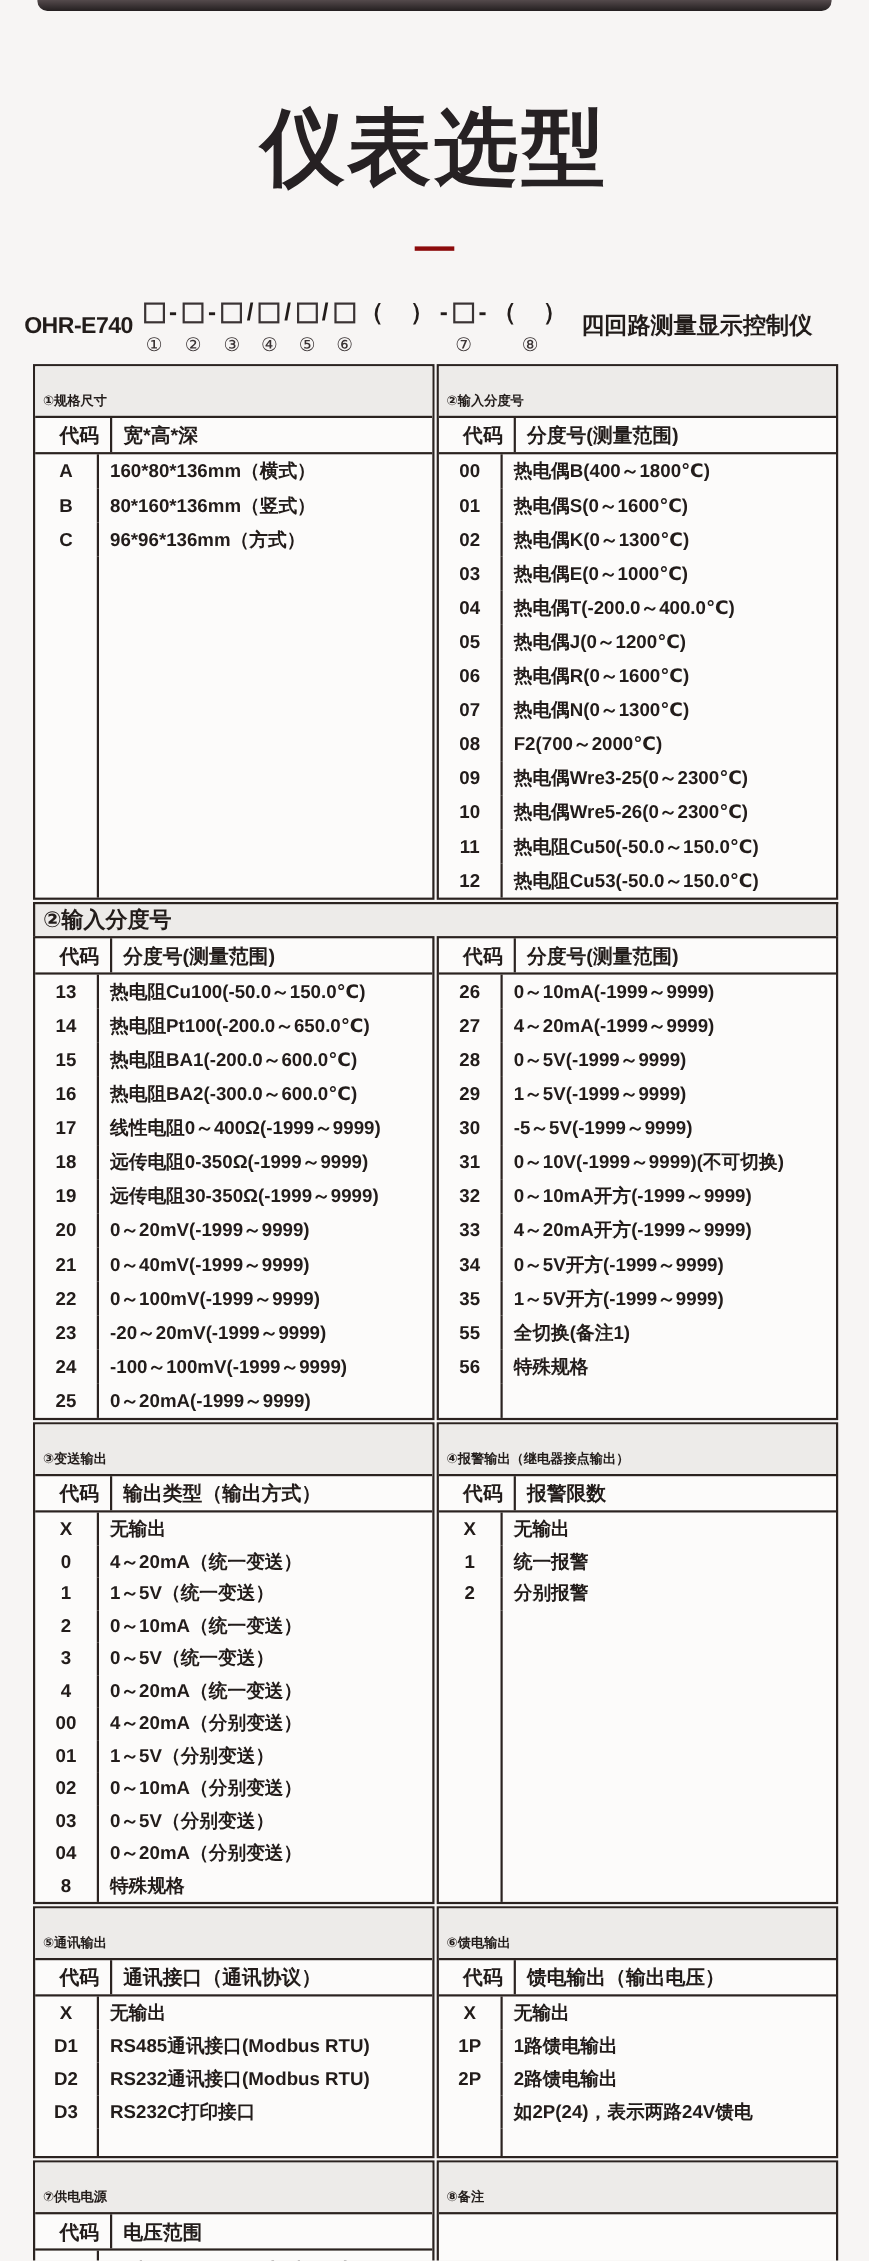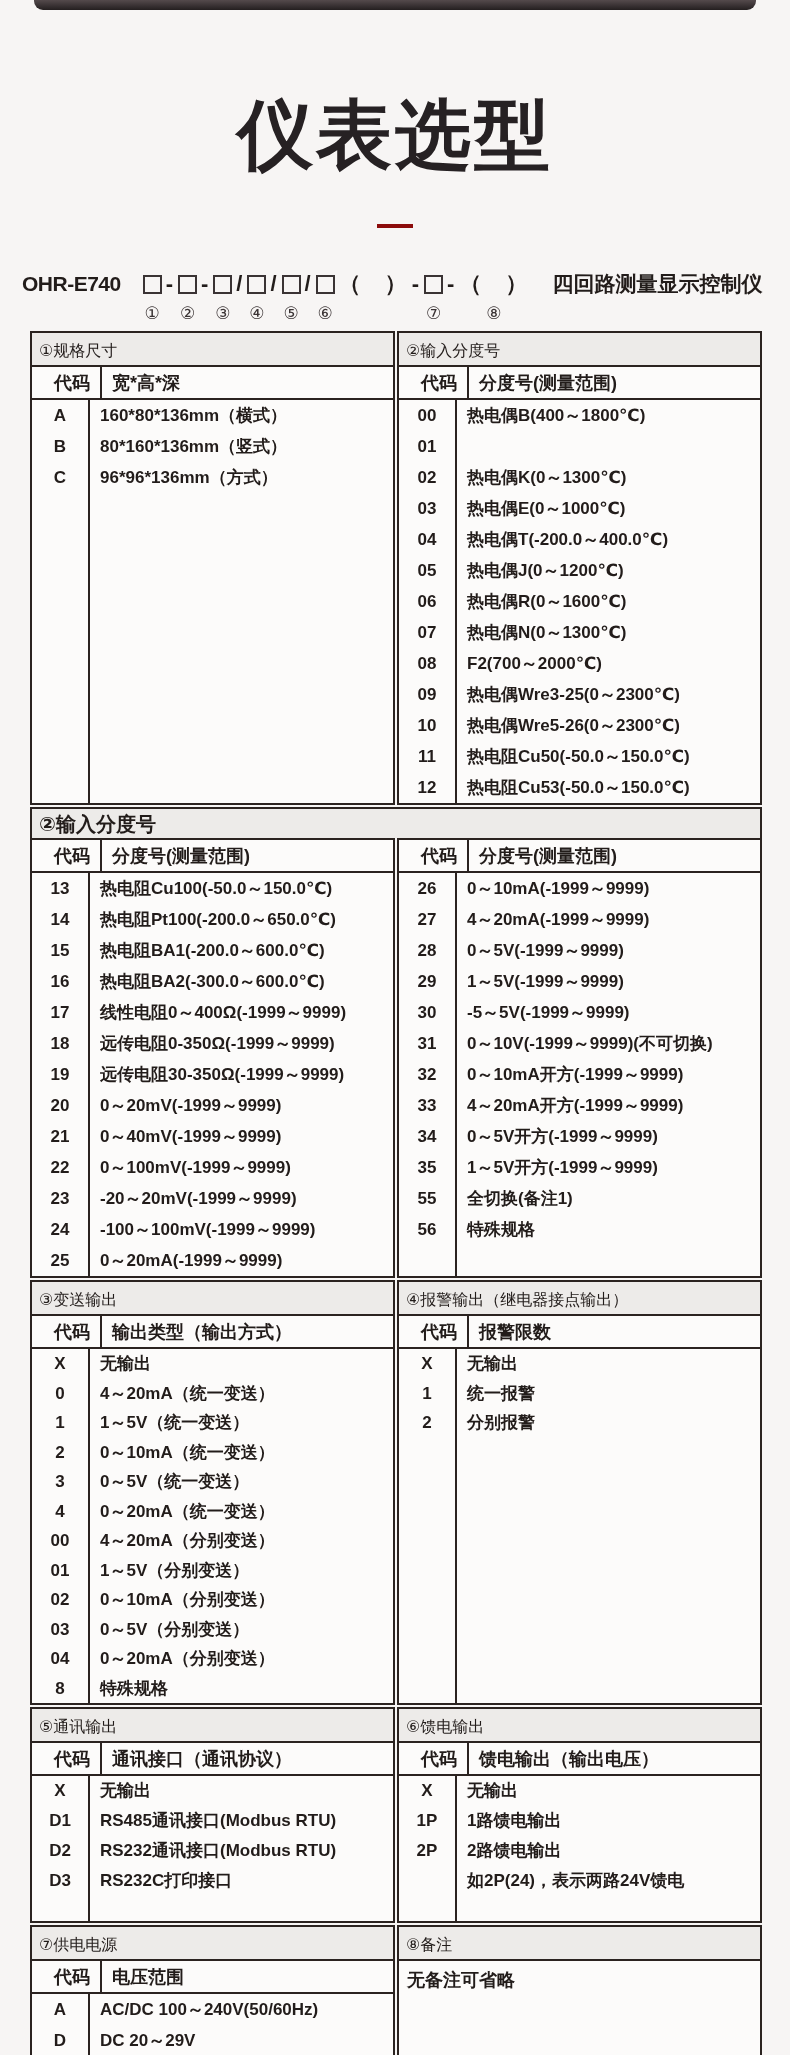--- a/index.html
+++ b/index.html
@@ -25,25 +25,24 @@
     text-align:center;
     font-size:76px;line-height:78px;
     font-weight:bold;letter-spacing:3px;
     color:#262123;
   }
   .red-divider{
     width:36px;height:4px;background:#8c0b0b;
     margin:50px auto 44px auto;
   }
   .model-line{
-    display:flex;align-items:flex-start;
+    display:flex;align-items:center;
     margin-left:22px;
     font-weight:bold;font-size:21px;line-height:24px;
     white-space:nowrap;
-    gap:12px;
   }
   .model-prefix{letter-spacing:-0.5px;margin-right:8px;}
   .model-suffix{margin-left:10px;}
   .tokens{display:flex;align-items:flex-start;}
   .token{display:flex;flex-direction:column;align-items:center;margin:0 2px;}
   .tok-glyph{height:24px;display:flex;align-items:center;font-size:22px;font-weight:bold;letter-spacing:1px;}
   .tok-box{width:19px;height:19px;border:2px solid #3a3334;box-sizing:border-box;background:transparent;}
   .tok-circle{margin-top:6px;height:20px;font-size:17px;font-weight:normal;color:#3a3334;}
   .selection-table{margin:9px 28px 0 30px;}
   .block{display:flex;flex-direction:column;}
@@ -52,22 +51,22 @@
   .panel{
     flex:1;border:2px solid var(--bd);
     background:var(--panel);
     display:flex;flex-direction:column;
     box-sizing:border-box;
   }
   .panel + .panel{margin-left:2px;}
   .sec-title{
     background:var(--band);
     border-bottom:2px solid var(--bd);
-    font-weight:normal;font-size:16px;
-    padding:6px 6px 2px 7px;height:24px;line-height:24px;
+    font-weight:bold;font-size:12px;
+    padding:19px 6px 2px 7px;height:24px;line-height:24px;
     white-space:nowrap;overflow:hidden;
   }
   .band{
     border:2px solid var(--bd);border-bottom:none;
     background:var(--band);
     font-weight:bold;font-size:20px;
     padding:3px 6px 2px 7px;height:24px;line-height:24px;
   }
   .col-head{display:flex;border-bottom:2px solid var(--bd);font-weight:bold;font-size:18px;}
   .col-head .code-hd{
@@ -223,20 +222,21 @@
             <div class="code-hd">代码</div>
             <div class="desc-hd">分度号(测量范围)</div>
           </div>
           <div class="rows">
             <div class="row">
               <div class="code-cell">00</div>
               <div class="desc-cell">热电偶B(400～1800℃)</div>
             </div>
             <div class="row">
               <div class="code-cell">01</div>
+              <div class="desc-cell">热电偶S(0～1600℃)</div>
             </div>
             <div class="row">
               <div class="code-cell">02</div>
               <div class="desc-cell">热电偶K(0～1300℃)</div>
             </div>
             <div class="row">
               <div class="code-cell">03</div>
               <div class="desc-cell">热电偶E(0～1000℃)</div>
             </div>
             <div class="row">
@@ -574,17 +574,16 @@
               <div class="code-cell">D</div>
               <div class="desc-cell">DC 20～29V</div>
             </div>
             <div class="filler">
               <div class="code-fill"></div>
             </div>
           </div>
         </div>
         <div class="panel">
           <div class="sec-title">⑧备注</div>
-          <div class="note-body">无备注可省略</div>
         </div>
       </div>
     </div>
   </div>
 
 </body></html>

